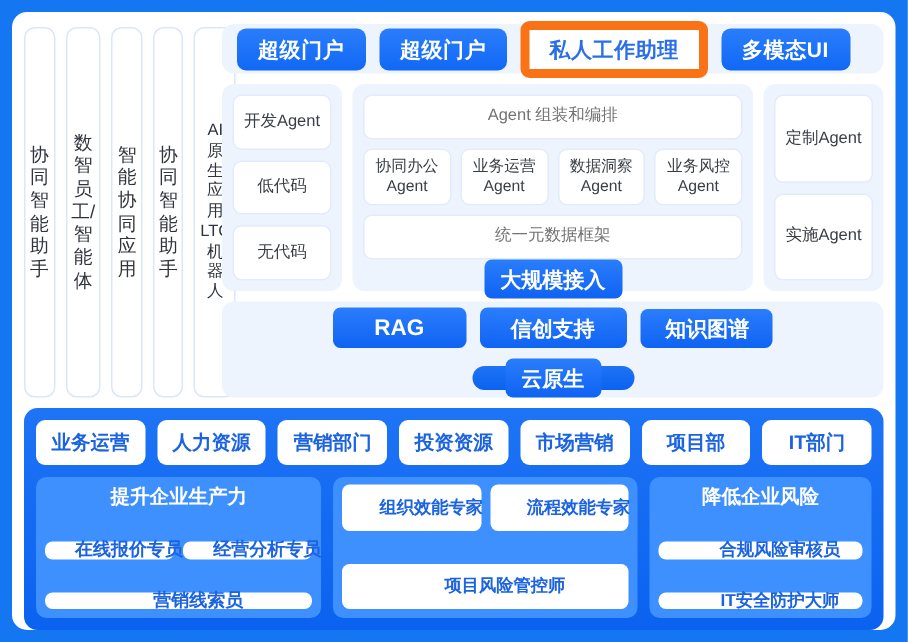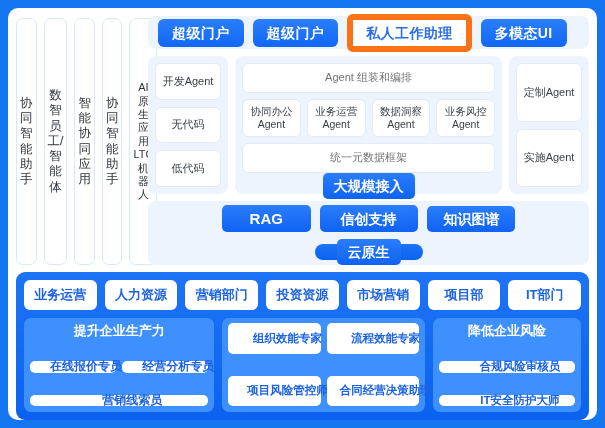--- a/index.html
+++ b/index.html
@@ -163,22 +163,22 @@
           <div class="pill solid">超级门户</div>
           <div class="pill solid">超级门户</div>
           <div class="pill ghost">私人工作助理</div>
           <div class="pill solid">多模态UI</div>
         </div>
 
         <div class="midrow">
 
           <div class="panel mid-side">
             <div class="chip">开发Agent</div>
+            <div class="chip">低代码</div>
             <div class="chip">无代码</div>
-            <div class="chip">低代码</div>
           </div>
 
           <div class="panel mid-center">
             <div class="chip wide-chip">Agent  组装和编排</div>
             <div class="agent-row">
               <div class="chip">
                 <div>
                     <span>协同办公</span>
                     <span>Agent</span>
                   </div>
@@ -255,21 +255,20 @@
           </div>
         </div>
 
         <div class="group g2">
           <div class="group-row">
             <div class="chip2">组织效能专家</div>
             <div class="chip2">流程效能专家</div>
           </div>
           <div class="group-row">
             <div class="chip2">项目风险管控师</div>
-            <div class="chip2">合同经营决策助理</div>
           </div>
         </div>
 
         <div class="group g3">
           <div class="group-title">降低企业风险</div>
           <div class="group-row">
             <div class="chip2">合规风险审核员</div>
           </div>
           <div class="group-row">
             <div class="chip2">IT安全防护大师</div>

